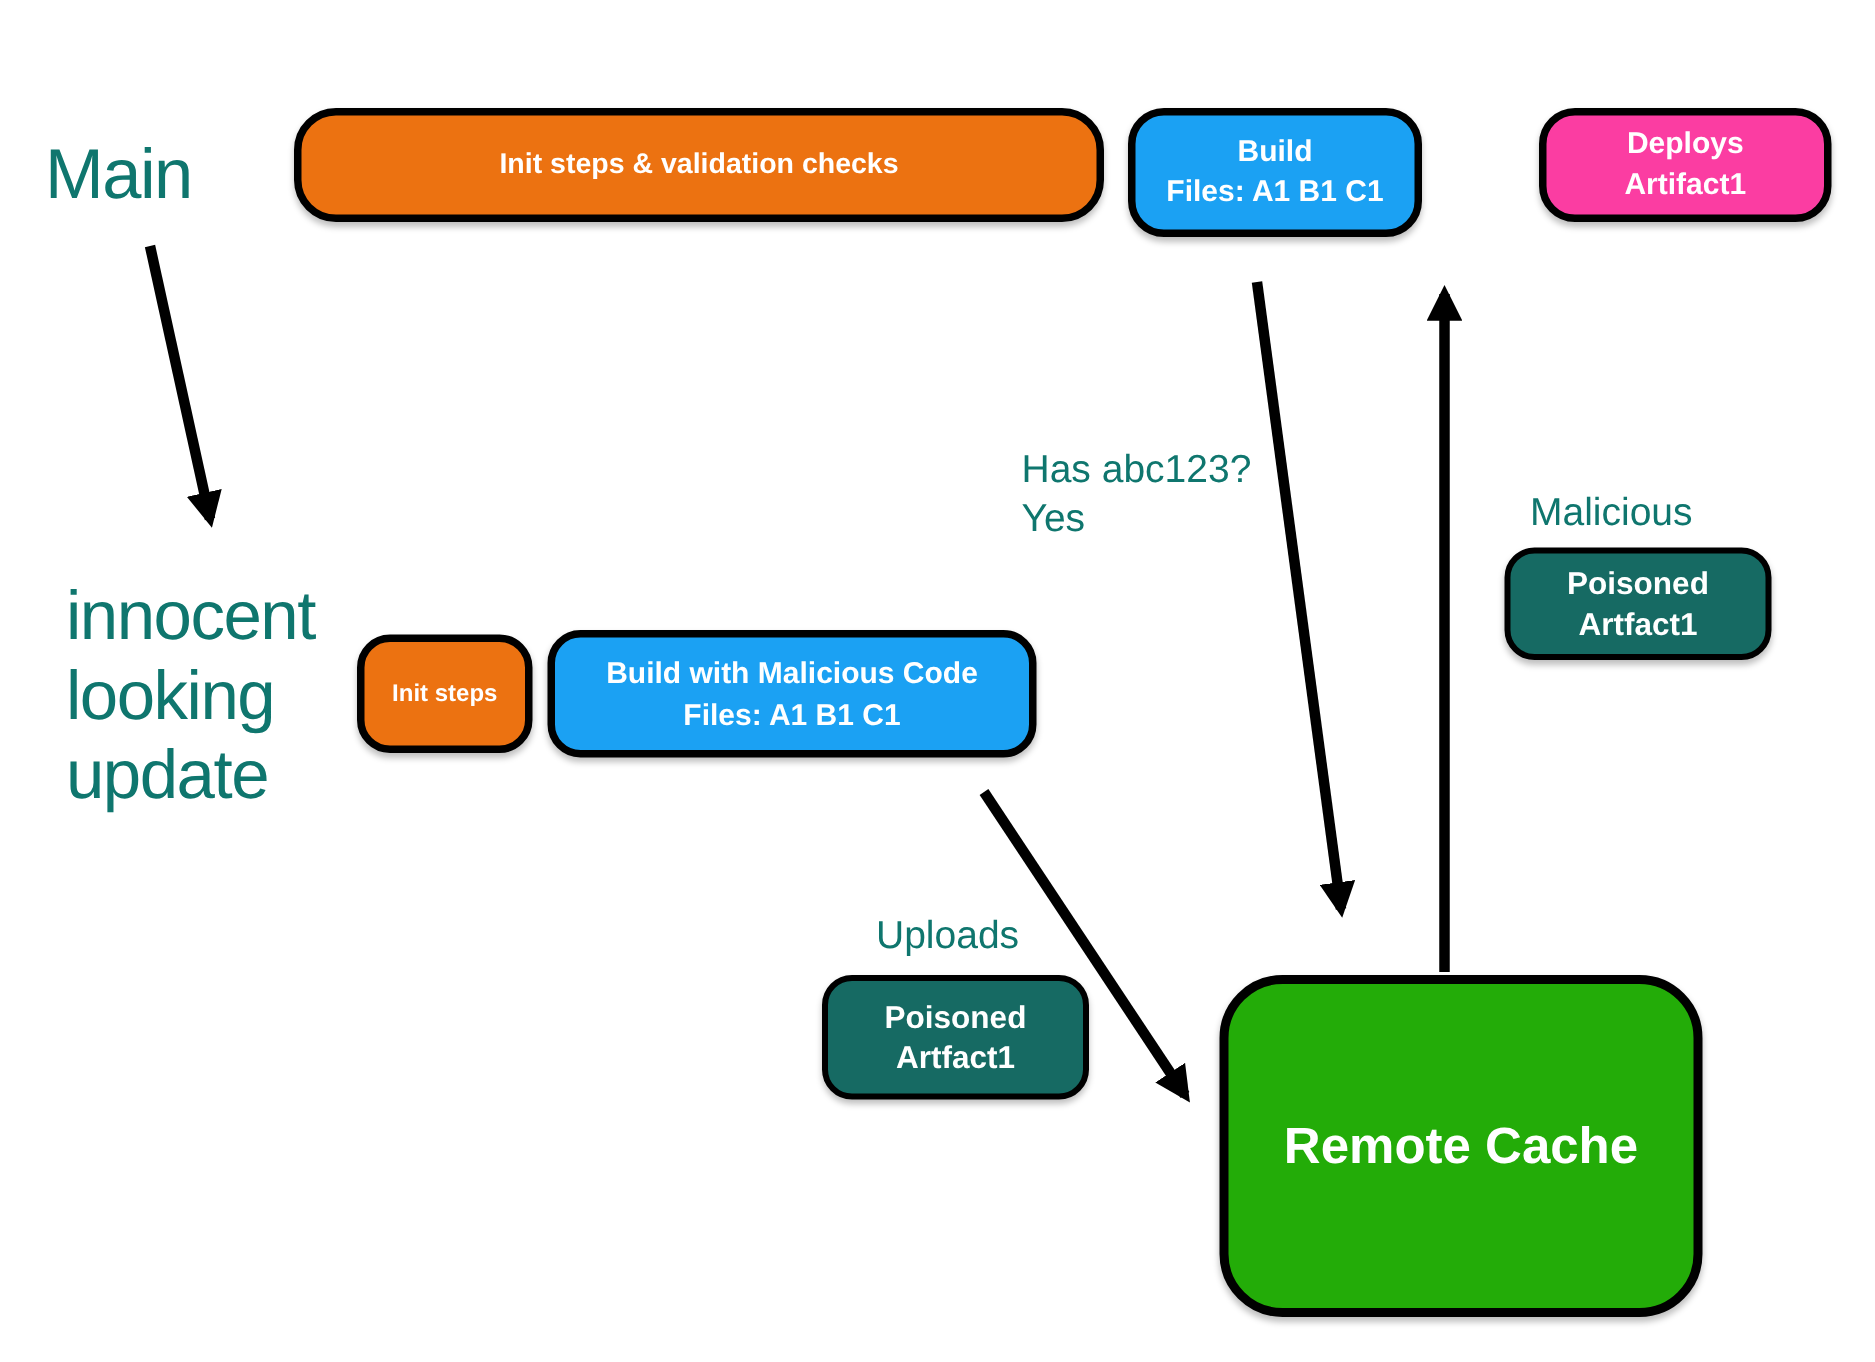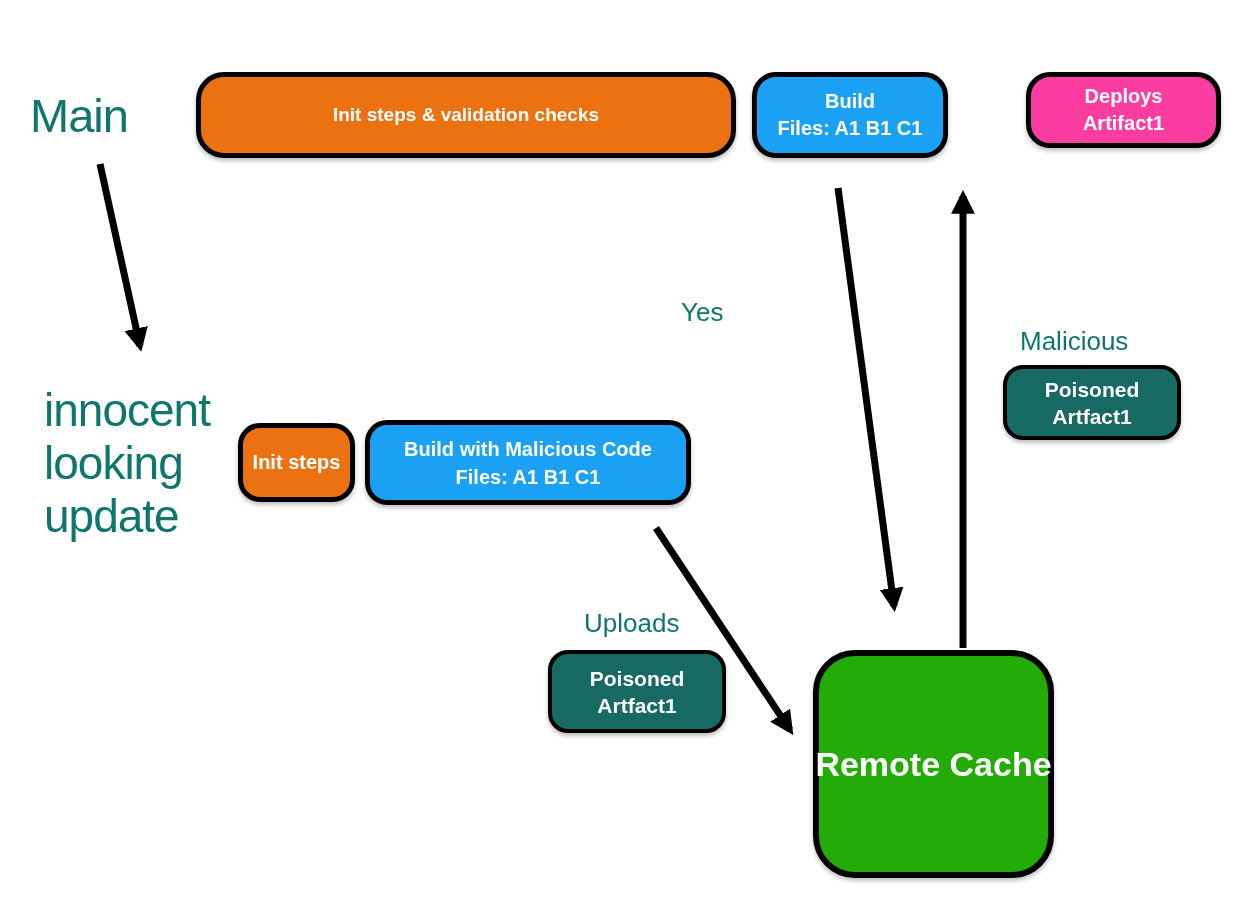--- a/index.html
+++ b/index.html
@@ -29,51 +29,51 @@
     justify-content: center;
     text-align: center;
     color: #ffffff;
     font-weight: bold;
     border: 5px solid #000;
     box-shadow: 0 3px 4px rgba(0,0,0,0.25);
   }
   .node .nl { white-space: nowrap; }
 
   .box-init-validation {
-    left: 196px; top: 72px; width: 540px; height: 86px;
+    left: 196px; top: 72px; width: 540px; height: 76px;
     border-radius: 28px; font-size: 19px;
   }
   .box-build {
     left: 752px; top: 72px; width: 196px; height: 86px;
     border-radius: 24px; font-size: 20px; line-height: 27px;
   }
   .box-deploys {
     left: 1026px; top: 72px; width: 195px; height: 76px;
     border-radius: 24px; font-size: 20px; line-height: 27px;
   }
   .box-init-steps {
     left: 238px; top: 423px; width: 117px; height: 79px;
-    border-radius: 22px; font-size: 20px;
+    border-radius: 22px; font-size: 16px;
   }
   .box-build-malicious {
     left: 365px; top: 420px; width: 326px; height: 85px;
     border-radius: 26px; font-size: 20px; line-height: 28px;
   }
   .box-poisoned-download {
     left: 1003px; top: 365px; width: 178px; height: 75px;
     border-radius: 20px; border-width: 4px;
     font-size: 21px; line-height: 27px;
   }
   .box-poisoned-upload {
     left: 548px; top: 650px; width: 178px; height: 83px;
     border-radius: 20px; border-width: 4px;
     font-size: 21px; line-height: 27px;
   }
   .box-remote-cache {
-    left: 813px; top: 650px; width: 241px; height: 228px;
+    left: 813px; top: 650px; width: 322px; height: 228px;
     border-radius: 42px; border-width: 6px;
     font-size: 34px;
   }
 
   
   .freetext {
     position: absolute;
     color: #0f766e;
     font-weight: normal;
   }
@@ -121,20 +121,21 @@
 
   <div class="freetext label-main">Main</div>
 
   <div class="freetext label-innocent">
     <div>innocent</div>
     <div>looking</div>
     <div>update</div>
   </div>
 
   <div class="freetext label-has-hash">
+    <div>Has abc123?</div>
     <div>Yes</div>
   </div>
 
   <div class="freetext label-downloads">Malicious</div>
 
   <div class="freetext label-uploads">Uploads</div>
 
   <div class="node box-init-validation" style="background-color: rgb(236, 114, 17);">
     <div class="nl">Init steps &amp; validation checks</div>
   </div>

